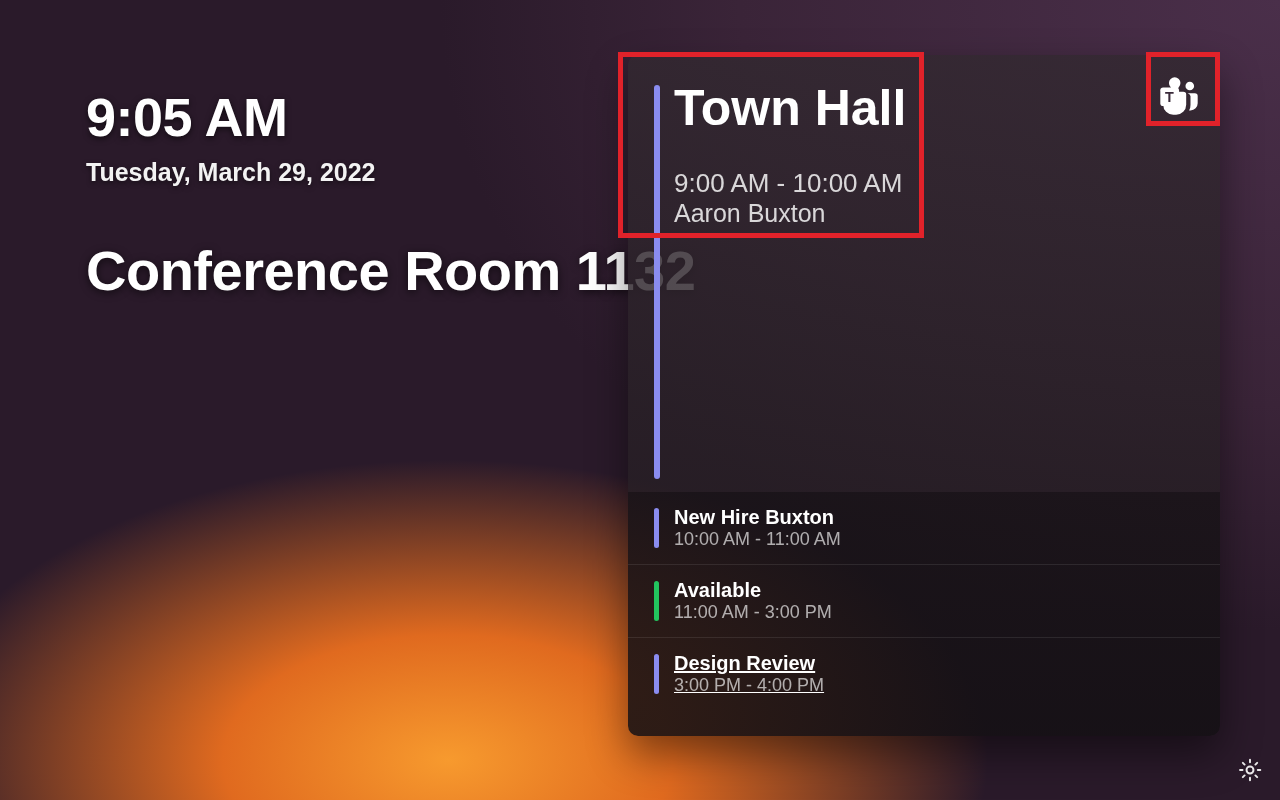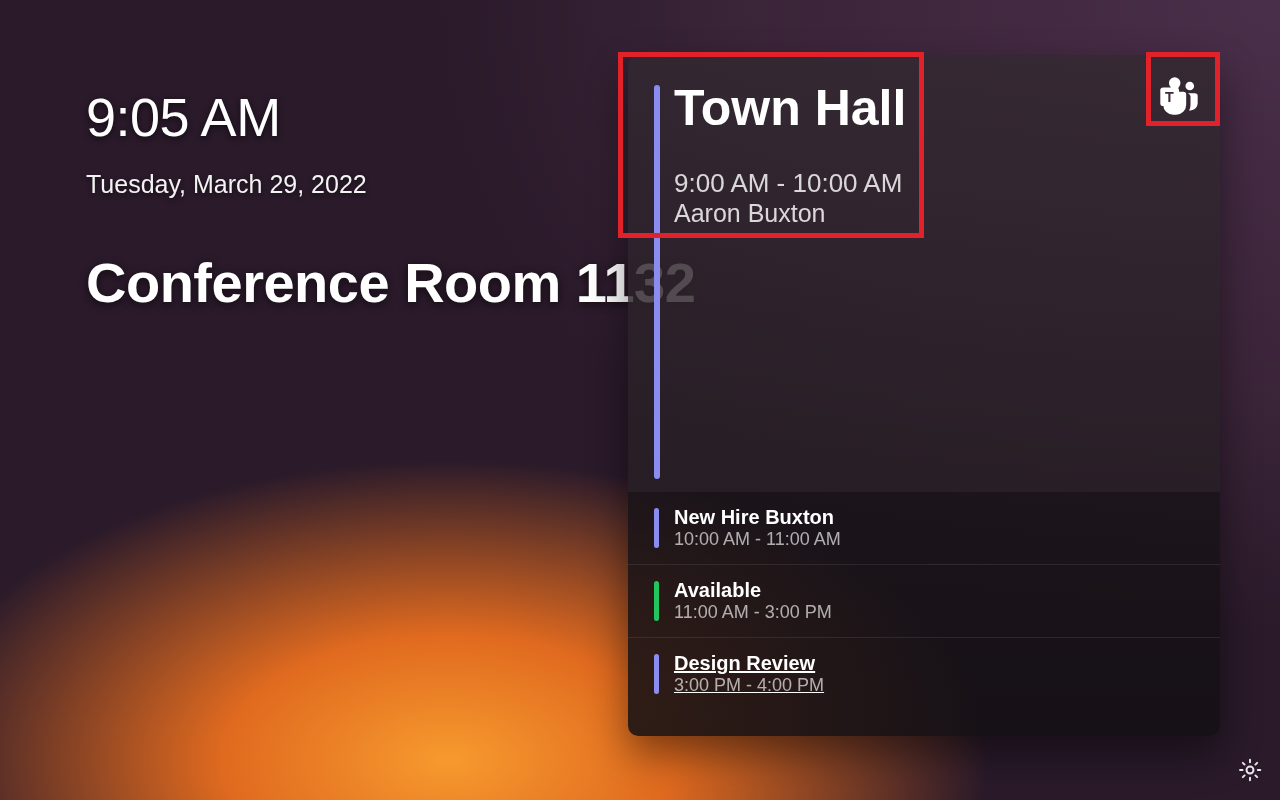--- a/index.html
+++ b/index.html
@@ -14,28 +14,28 @@
   }
 
   
   .left-block {
     position: absolute;
     left: 86px;
     top: 86px;
   }
   .clock {
     font-size: 54px;
-    font-weight: 400;
+    font-weight: 700;
     text-shadow: 0 2px 6px rgba(0,0,0,.6);
     letter-spacing: -0.5px;
   }
   .date {
-    margin-top: 22px;
+    margin-top: 10px;
     font-size: 25px;
-    font-weight: 400;
+    font-weight: 700;
     color: rgba(255,255,255,.95);
     text-shadow: 0 2px 5px rgba(0,0,0,.5);
   }
   .room-name {
     margin-top: 50px;
     font-size: 56px;
     font-weight: 700;
     line-height: 1.22;
     text-shadow: 0 2px 8px rgba(0,0,0,.6);
     letter-spacing: -0.5px;

